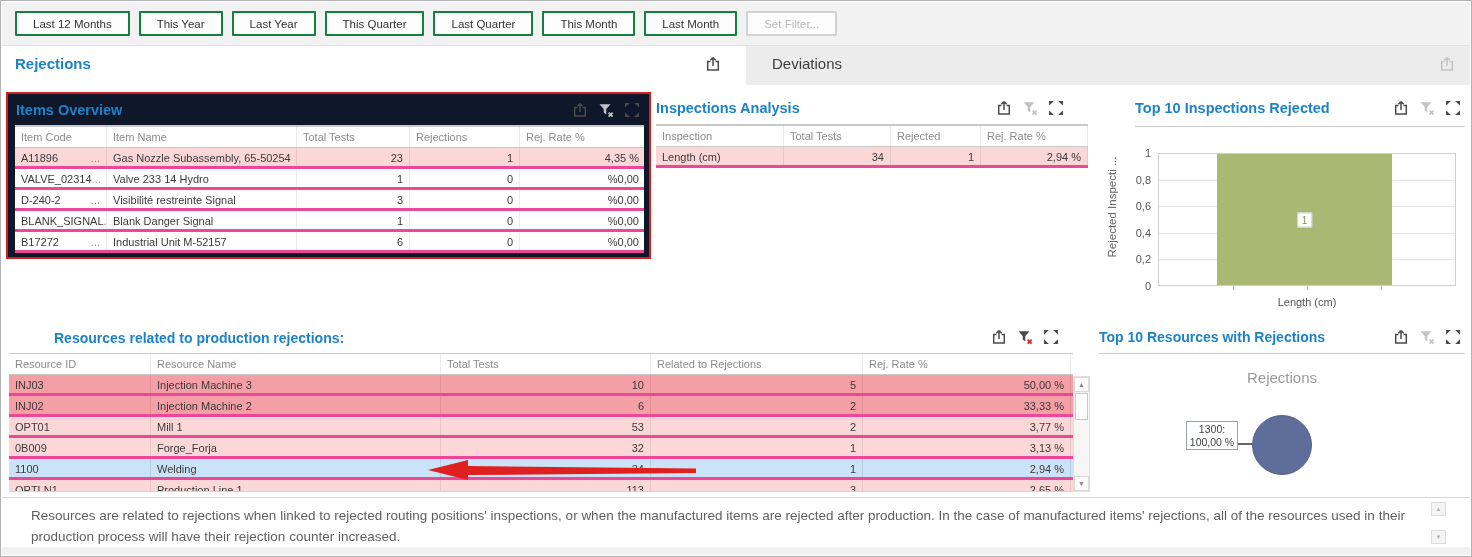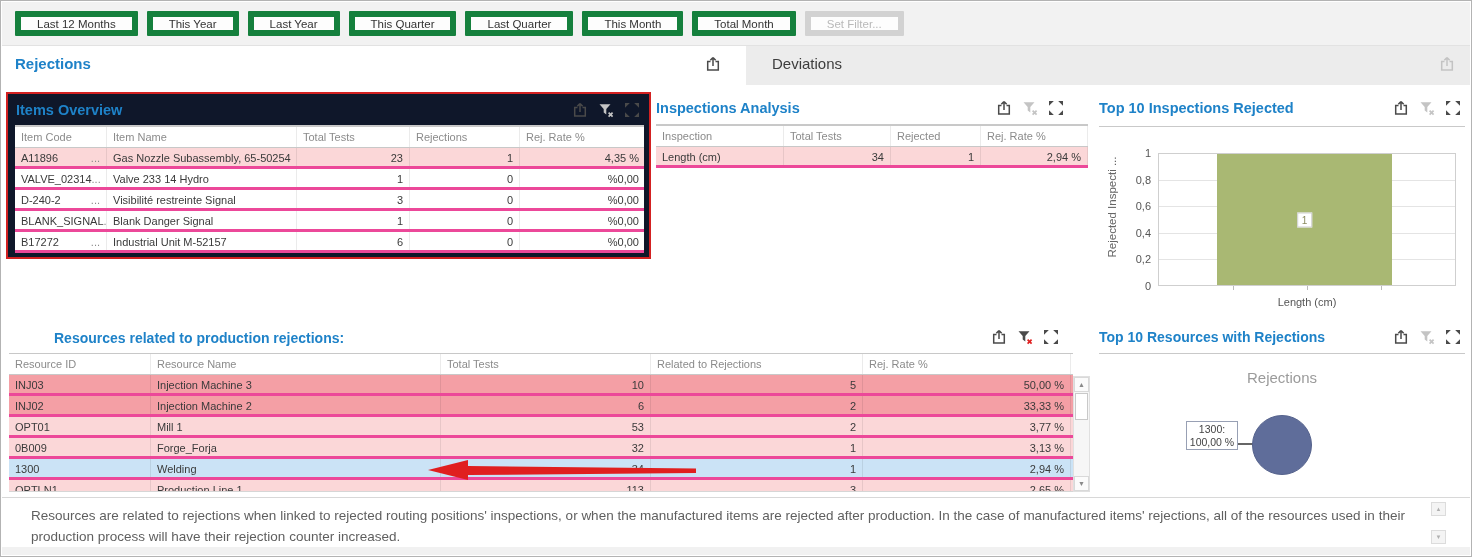--- a/index.html
+++ b/index.html
@@ -4,21 +4,21 @@
 <style>
   * { margin:0; padding:0; box-sizing:border-box; }
   body { font-family:"Liberation Sans", sans-serif; background:#ffffff; }
   .screen { position:relative; width:1472px; height:557px; background:#ffffff;
             border:1px solid #b3b3b3; overflow:hidden; }
 
   
   .filterbar { position:absolute; left:1px; top:1px; right:1px; height:44px;
                background:#f2f2f2; border-bottom:1px solid #e2e2e2;
                display:flex; align-items:center; padding-left:13px; gap:9px; }
-  .fbtn { height:25px; padding:0 16px; background:#fdfdfd; border:6px solid #15803d;
+  .fbtn { height:25px; padding:0 16px; background:#fdfdfd; border:2px solid #15803d;
           font-family:"Liberation Sans", sans-serif; font-size:11.5px; color:#333;
           border-radius:1px; cursor:pointer; }
   .fbtn.disabled { color:#b9b9b9; border-color:#d2d2d2; }
 
   
   .tabbar { position:absolute; left:1px; top:45px; right:1px; height:39px; background:#fff; }
   .tab-active-label { position:absolute; left:13px; top:9px; font-size:15px; font-weight:600; color:#1e82c8; cursor:pointer; }
   .tab-export { position:absolute; left:703px; top:10px; width:18px; height:18px; color:#4a4a4a; cursor:pointer; }
   .tab-deviations { position:absolute; left:744px; top:0; right:0; height:39px; background:#ececec; cursor:pointer; }
   .tab-deviations-label { position:absolute; left:26px; top:9px; font-size:15px; color:#3d3d3d; }
@@ -52,21 +52,21 @@
   .items-icons { top:4px; right:4px; }
 
   
   .inspections { position:absolute; left:655px; top:95px; width:432px; }
   .insp-title-row { height:29px; position:relative; border-bottom:1px solid #c9c9c9; }
   .insp-title-row .ptitle { position:absolute; left:0; top:4px; }
   .insp-icons { top:4px; right:24px; }
 
   
   .top10i { position:absolute; left:1098px; top:95px; width:366px; height:225px; }
-  .top10i-title-row { height:31px; position:relative; border-bottom:1px solid #c9c9c9; }
+  .top10i-title-row { height:31px; position:relative; border-bottom:1px solid #c9c9c9;margin-left:36px; }
   .top10i-title-row .ptitle { position:absolute; left:0; top:4px; }
   .top10i-icons { top:4px; right:4px; }
   .ylab { position:absolute; left:-57px; top:105px; width:140px; text-align:center;
           transform:rotate(-90deg); font-size:11.5px; color:#666; }
   .plot { position:absolute; left:59px; top:57px; width:298px; height:133px;
           border:1px solid #cfcfcf; background:#fff; }
   .gridline { position:absolute; left:0; right:0; height:1px; background:#e4e4e4; }
   .bar { position:absolute; left:58px; width:175px; bottom:0; background:#a9b873; }
   .bar-label { position:absolute; left:50%; top:50%; transform:translate(-50%,-50%);
                background:#fff; border:1px solid #cfcfcf; font-size:10px; color:#8a8a5e;
@@ -124,21 +124,21 @@
 <div class="screen">
 
   <div class="filterbar">
     <span id="filter-buttons" style="display:flex; gap:9px;">
         <button class="fbtn">Last 12 Months</button>
         <button class="fbtn">This Year</button>
         <button class="fbtn">Last Year</button>
         <button class="fbtn">This Quarter</button>
         <button class="fbtn">Last Quarter</button>
         <button class="fbtn">This Month</button>
-        <button class="fbtn">Total Month</button>
+        <button class="fbtn">Last Month</button>
       </span>
     <button class="fbtn disabled">Set Filter...</button>
   </div>
 
   <div class="tabbar">
     <span class="tab-active-label">Rejections</span>
     <span class="tab-export icon-slot"><svg viewBox="0 0 16 16" width="16" height="16">
     <path d="M5.5 5.5 H2.7 V14 H13.3 V5.5 H10.5" fill="none" stroke="currentColor" stroke-width="1.5"></path>
     <path d="M8 10 V1.6 M8 1.6 L5.3 4.3 M8 1.6 L10.7 4.3" fill="none" stroke="currentColor" stroke-width="1.5"></path>
   </svg></span>
@@ -361,21 +361,21 @@
         <div class="tcell num" style="width: 208px; text-align: right;">3,77 %</div>
       </div>
       <div class="trow row-pink">
         <div class="tcell" style="width: 142px;">0B009</div>
         <div class="tcell" style="width: 290px;">Forge_Forja</div>
         <div class="tcell num" style="width: 210px;">32</div>
         <div class="tcell num" style="width: 212px;">1</div>
         <div class="tcell num" style="width: 208px;">3,13 %</div>
       </div>
       <div class="trow row-blue">
-        <div class="tcell" style="width: 142px;">1300</div>
+        <div class="tcell" style="width: 142px;">1100</div>
         <div class="tcell" style="width: 290px;">Welding</div>
         <div class="tcell num" style="width: 210px;">34</div>
         <div class="tcell num" style="width: 212px;">1</div>
         <div class="tcell num" style="width: 208px;">2,94 %</div>
       </div>
       <div class="trow row-pink">
         <div class="tcell" style="width: 142px;">OPTLN1</div>
         <div class="tcell" style="width: 290px;">Production Line 1</div>
         <div class="tcell num" style="width: 210px;">113</div>
         <div class="tcell num" style="width: 212px;">3</div>

